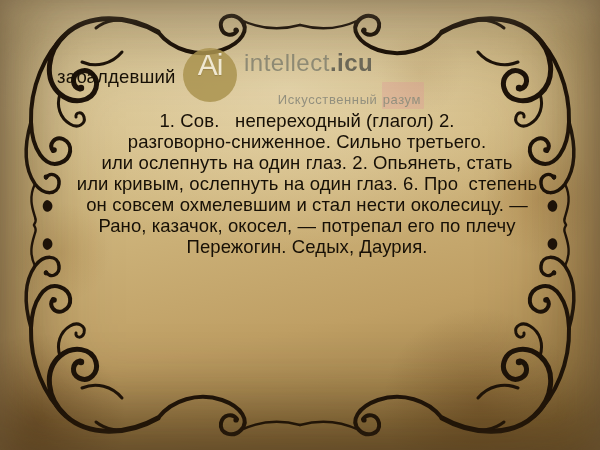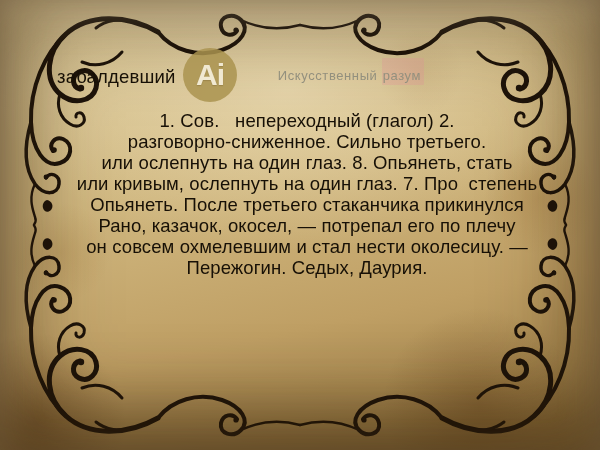--- a/index.html
+++ b/index.html
@@ -32,23 +32,23 @@
   
   .word {
     position: absolute; left: 57px; top: 66px;
     font-size: 18.5px; color: var(--text, #171006); letter-spacing: 0.2px;
     white-space: pre;
   }
   .logo { position: absolute; left: 183px; top: 48px; display: flex; align-items: flex-start; }
   .logo-circle {
     width: 54px; height: 54px; border-radius: 50%;
     background: var(--logo-circle, #ab9450); opacity: 0.85;
-    display: flex; align-items: center; justify-content: center;
+    display: flex; justify-content: center;
     color: var(--logo-monogram, #f5efdc);
-    font-size: 30px; font-weight: bold; letter-spacing: -1px;
+    font-size: 30px; font-weight: normal; letter-spacing: -1px;
     text-shadow: 0 1px 1px rgba(120,95,40,0.5);
   }
   .logo-text { margin-left: 7px; padding-top: 3px; }
   .brand-line { font-size: 24px; line-height: 24px; letter-spacing: 0.5px; }
   .brand     { color: var(--brand-gray, #8e8a74); }
   .brand-tld { color: var(--brand-dark, #6b6757); font-weight: bold; }
   .tagline   { font-size: 13px; margin-top: 2px; color: var(--tagline-gray, #93907e); letter-spacing: 0.6px; white-space: pre; }
   .tag-hl    { background: var(--tagline-highlight, #e08b9645); padding: 10px 3px 2px 1px; border-radius: 1px; }
   
   .bodytext { position: absolute; left: 47px; top: 110px; width: 520px; text-align: center; }
@@ -100,31 +100,33 @@
     <use href="#quad" transform="translate(600,450) scale(-1,-1)"></use>
   </svg>
 
   <span class="word">забалдевший</span>
 
   <div class="logo">
     <div class="logo-circle">
       <span>Ai</span>
     </div>
     <div class="logo-text">
+      <div class="brand-line">
+        <span class="brand">intellect</span><span class="brand-tld">.icu</span>
+      </div>
       <div class="tagline">
         <span>Искусственный </span><span class="tag-hl">разум</span>
       </div>
     </div>
   </div>
 
   <div class="bodytext">
     <div class="line">1. Сов.   непереходный (глагол) 2.</div>
     <div class="line">разговорно-сниженное. Сильно третьего.</div>
-    <div class="line">или ослепнуть на один глаз. 8. Опьянеть, стать</div>
-    <div class="line">или кривым, ослепнуть на один глаз. 7. Про  степень</div>
-    <div class="line">Опьянеть. После третьего стаканчика прикинулся</div>
+    <div class="line">или ослепнуть на один глаз. 2. Опьянеть, стать</div>
+    <div class="line">или кривым, ослепнуть на один глаз. 6. Про  степень</div>
+    <div class="line">он совсем охмелевшим и стал нести околесицу. —</div>
     <div class="line">Рано, казачок, окосел, — потрепал его по плечу</div>
-    <div class="line">он совсем охмелевшим и стал нести околесицу. —</div>
     <div class="line">Пережогин. Седых, Даурия.</div>
   </div>
 
   <div class="vignette"></div>
 </div>
 
 </body></html>

